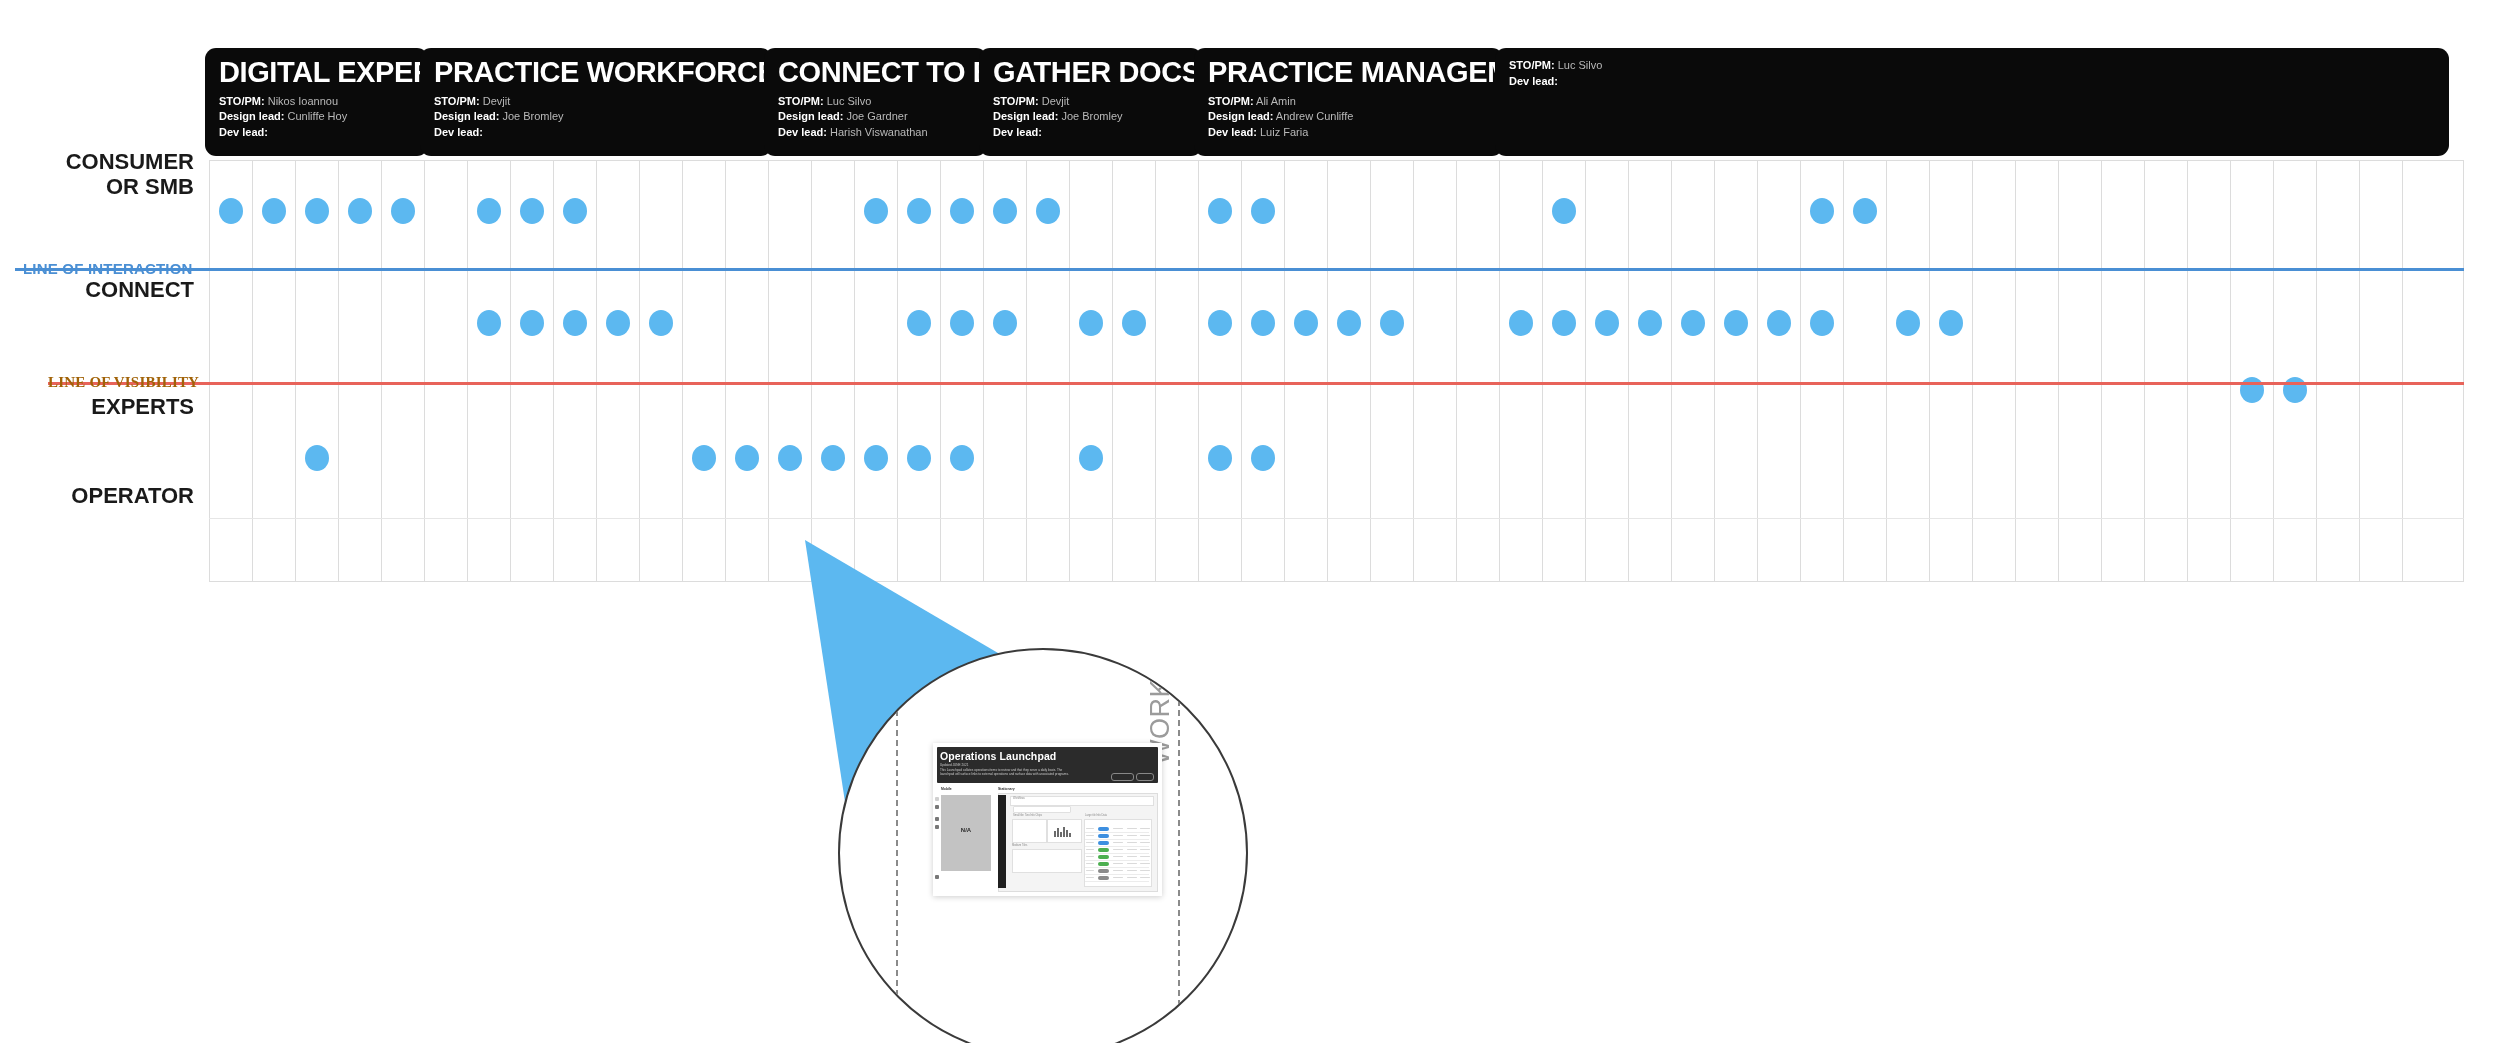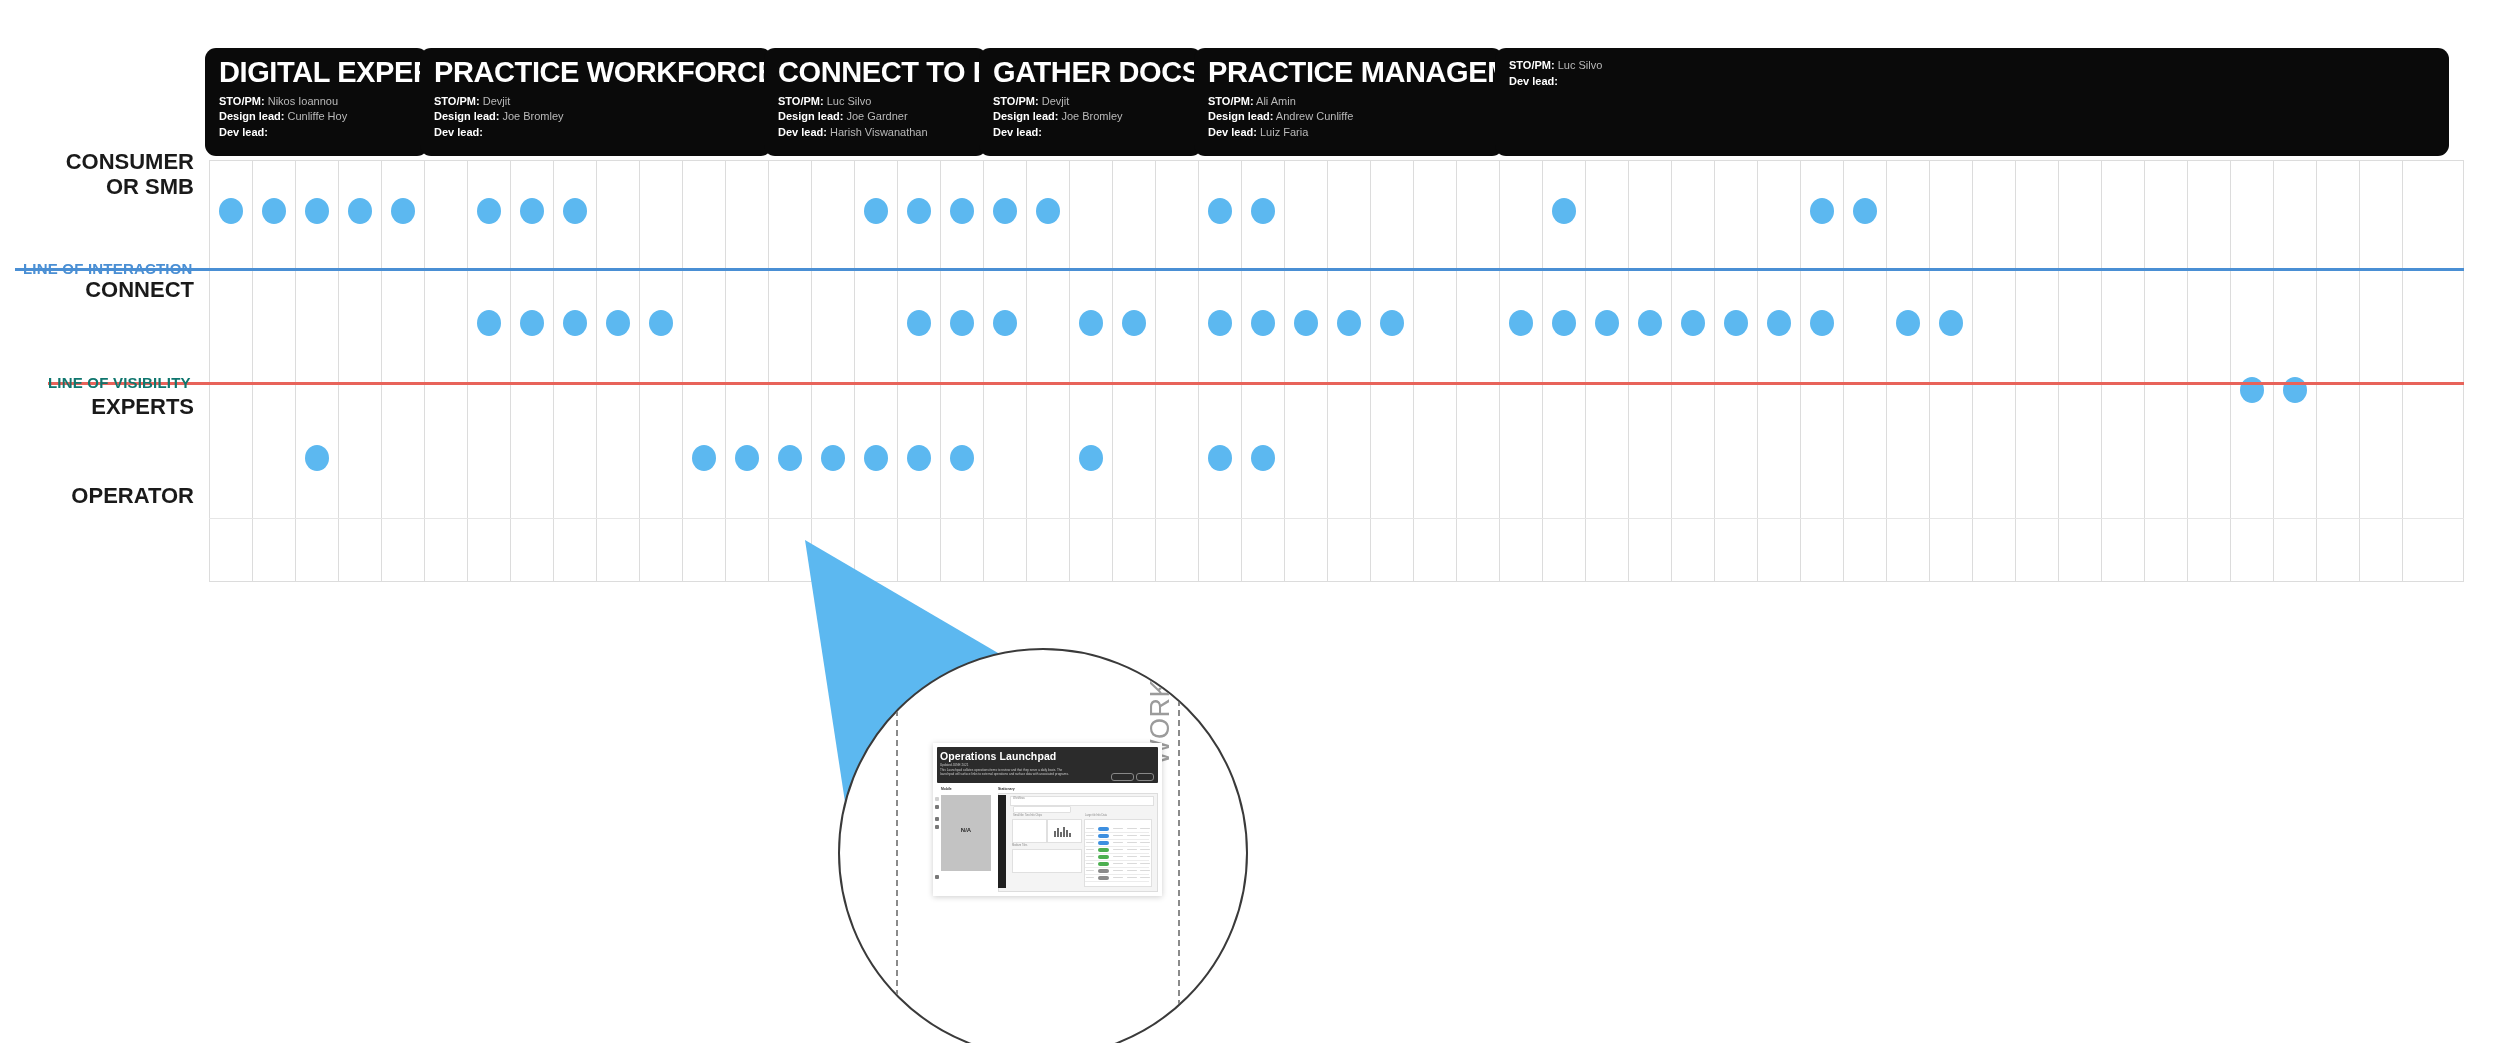--- a/index.html
+++ b/index.html
@@ -18,21 +18,21 @@
   .grid-border-left{position:absolute;left:0;top:0;bottom:0;width:1px;background:#dcdcdc;}
 
   
   .sep{position:absolute;height:3px;}
   .sep.interaction{background:#4a8fd4;}
   .sep.visibility{background:#e8635a;}
 
   .sep-label{position:absolute;font-weight:bold;letter-spacing:.2px;
              font-size:15px;white-space:nowrap;text-align:right;}
   .sep-label.interaction{color:#4a8fd4;}
-  .sep-label.visibility{color:#0f766e;}
+  .sep-label.visibility{color:#a16207;font-family:Liberation Serif, serif;}
 
   
   .row-label{position:absolute;right:2306px;text-align:right;
              font-weight:bold;font-size:22px;color:#1a1a1a;line-height:1.12;
              white-space:pre-line;}
 
   
   .phase{position:absolute;top:48px;background:#0a0a0a;border-radius:11px;
          padding:10px 14px 12px 14px;box-sizing:border-box;color:#fff;height:108px;}
   .phase-title{font-size:29px;font-weight:bold;line-height:1.02;

